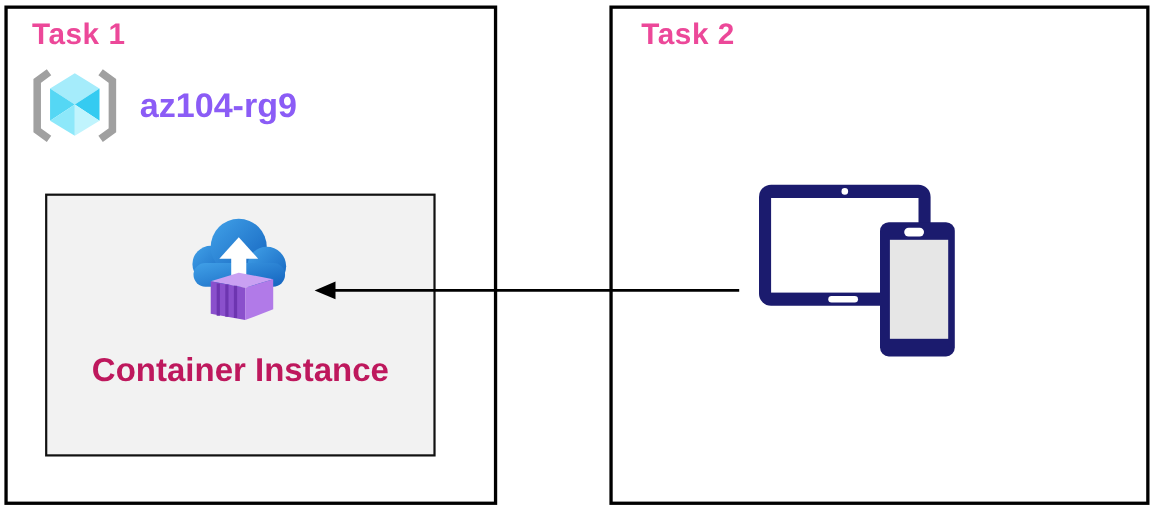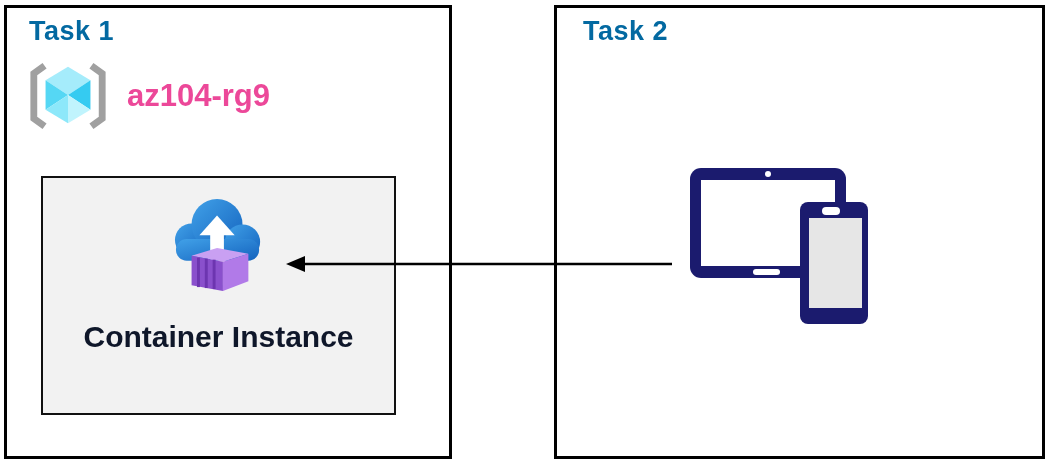--- a/index.html
+++ b/index.html
@@ -19,39 +19,39 @@
     border: 3px solid #000000;
     background: #ffffff;
   }
   .task-box.left  { left: 4px;   width: 448px; }
   .task-box.right { left: 554px; width: 491px; }
   .task-title {
     position: absolute;
     top: 8px;
     font-size: 27px;
     font-weight: 700;
-    color: #0369a1;
+    color: #ec4899;
     letter-spacing: 0.5px;
   }
   .task-title.t1 { left: 22px; }
   .task-title.t2 { left: 26px; }
   .rg-row-icon {
     position: absolute;
     left: 19px;
     top: 52px;
     width: 84px;
     height: 72px;
   }
   .rg-name {
     position: absolute;
     left: 120px;
     top: 70px;
     font-size: 31px;
     font-weight: 700;
-    color: #ec4899;
+    color: #8b5cf6;
   }
   .inner-box {
     position: absolute;
     left: 34px;
     top: 168px;
     width: 355px;
     height: 239px;
     background: #f2f2f2;
     border: 2px solid #111111;
   }
@@ -64,21 +64,21 @@
     height: 100px;
   }
   .ci-label {
     position: absolute;
     left: 0;
     right: 0;
     top: 142px;
     text-align: center;
     font-size: 30px;
     font-weight: 700;
-    color: #0f172a;
+    color: #be185d;
   }
   .devices-icon {
     position: absolute;
     left: 129px;
     top: 156px;
     width: 186px;
     height: 164px;
   }
   .t2-caption {
     position: absolute;

